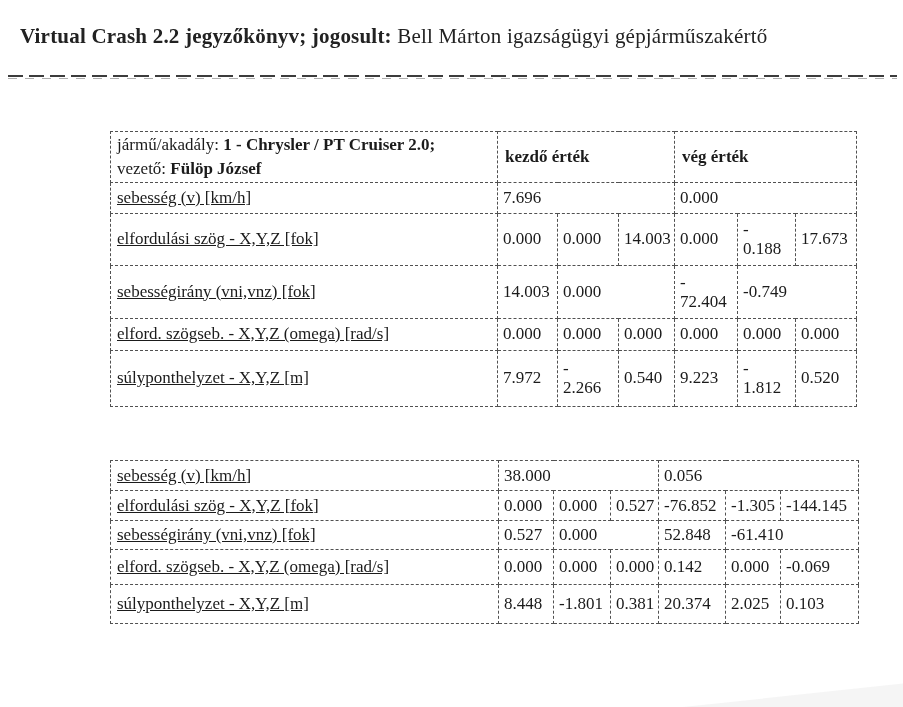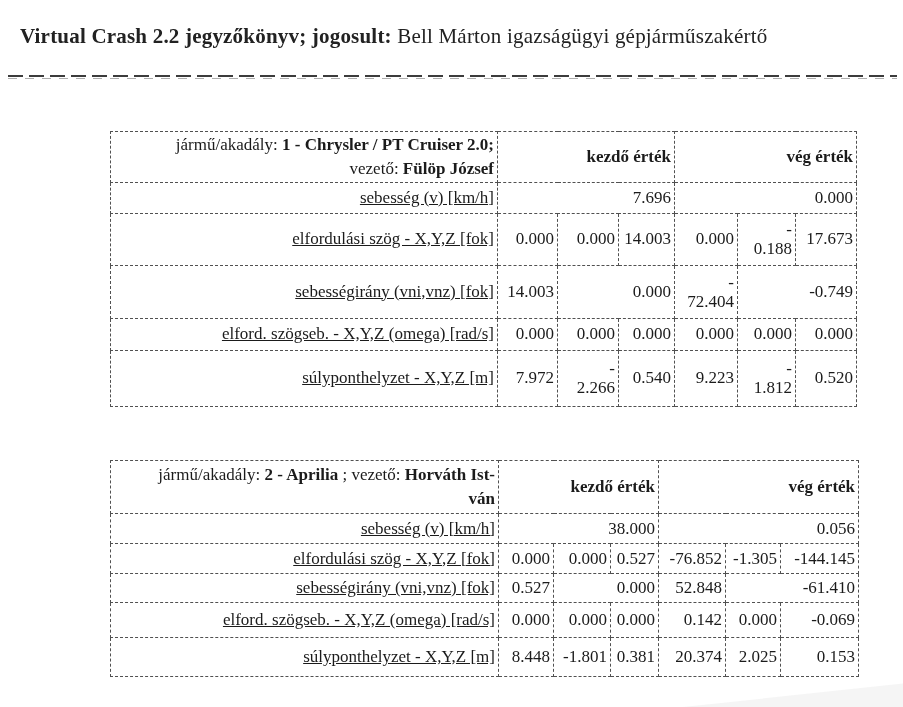--- a/index.html
+++ b/index.html
@@ -25,21 +25,21 @@
     background:repeating-linear-gradient(90deg,#3c3c3c 0 15px, rgba(0,0,0,0) 15px 21px);
   }
   .rule .l2{
     margin-top:1px; height:1px; opacity:.55;
     background:repeating-linear-gradient(90deg,#6b6b6b 0 9px, rgba(0,0,0,0) 9px 17px);
   }
   .tbl-wrap1{position:absolute; left:110px; top:131px;}
   .tbl-wrap2{position:absolute; left:110px; top:460px;}
   table{
     border-collapse:collapse; table-layout:fixed;
-    font-size:17px; color:#1b1b1b;text-align:right;
+    font-size:17px; color:#1b1b1b;
   }
   td{
     border:1px dashed #515151;
     vertical-align:middle;
     padding:1px 3px 1px 5px;
     overflow:hidden;
   }
   td.lbl{padding-left:6px;text-decoration:underline;}
   td.ttl{white-space:pre; line-height:1.4; padding-left:6px;}
   td.hdr{padding-left:7px;font-weight:bold;}
@@ -132,26 +132,20 @@
   <colgroup>
     <col style="width:388px">
         <col style="width:55px">
         <col style="width:57px">
         <col style="width:48px">
         <col style="width:67px">
         <col style="width:55px">
         <col style="width:78px">
   </colgroup>
   <tbody>
-        <tr style="height:53px">
-    <td class="ttl"><span>jármű/akadály: </span><span class="b">2 - Aprilia</span><span> ; vezető: </span><span class="b">Horváth Ist-
-ván</span></td>
-    <td class="hdr" colspan="3">kezdő érték</td>
-    <td class="hdr" colspan="3">vég érték</td>
-  </tr>
   <tr style="height:30px">
     <td class="lbl">sebesség (v) [km/h]</td>
     <td class="val" colspan="3">38.000</td>
     <td class="val" colspan="3">0.056</td>
   </tr>
   <tr style="height:30px">
     <td class="lbl">elfordulási szög - X,Y,Z [fok]</td>
     <td class="val">0.000</td>
     <td class="val">0.000</td>
     <td class="val">0.527</td>
@@ -175,19 +169,19 @@
     <td class="val">0.000</td>
     <td class="val">-0.069</td>
   </tr>
   <tr style="height:39px">
     <td class="lbl">súlyponthelyzet - X,Y,Z [m]</td>
     <td class="val">8.448</td>
     <td class="val">-1.801</td>
     <td class="val">0.381</td>
     <td class="val">20.374</td>
     <td class="val">2.025</td>
-    <td class="val">0.153</td>
+    <td class="val">0.103</td>
   </tr>
 </tbody>
     </table>
 </div>
 
 <div class="scan-shadow"></div>
 
 </body></html>

